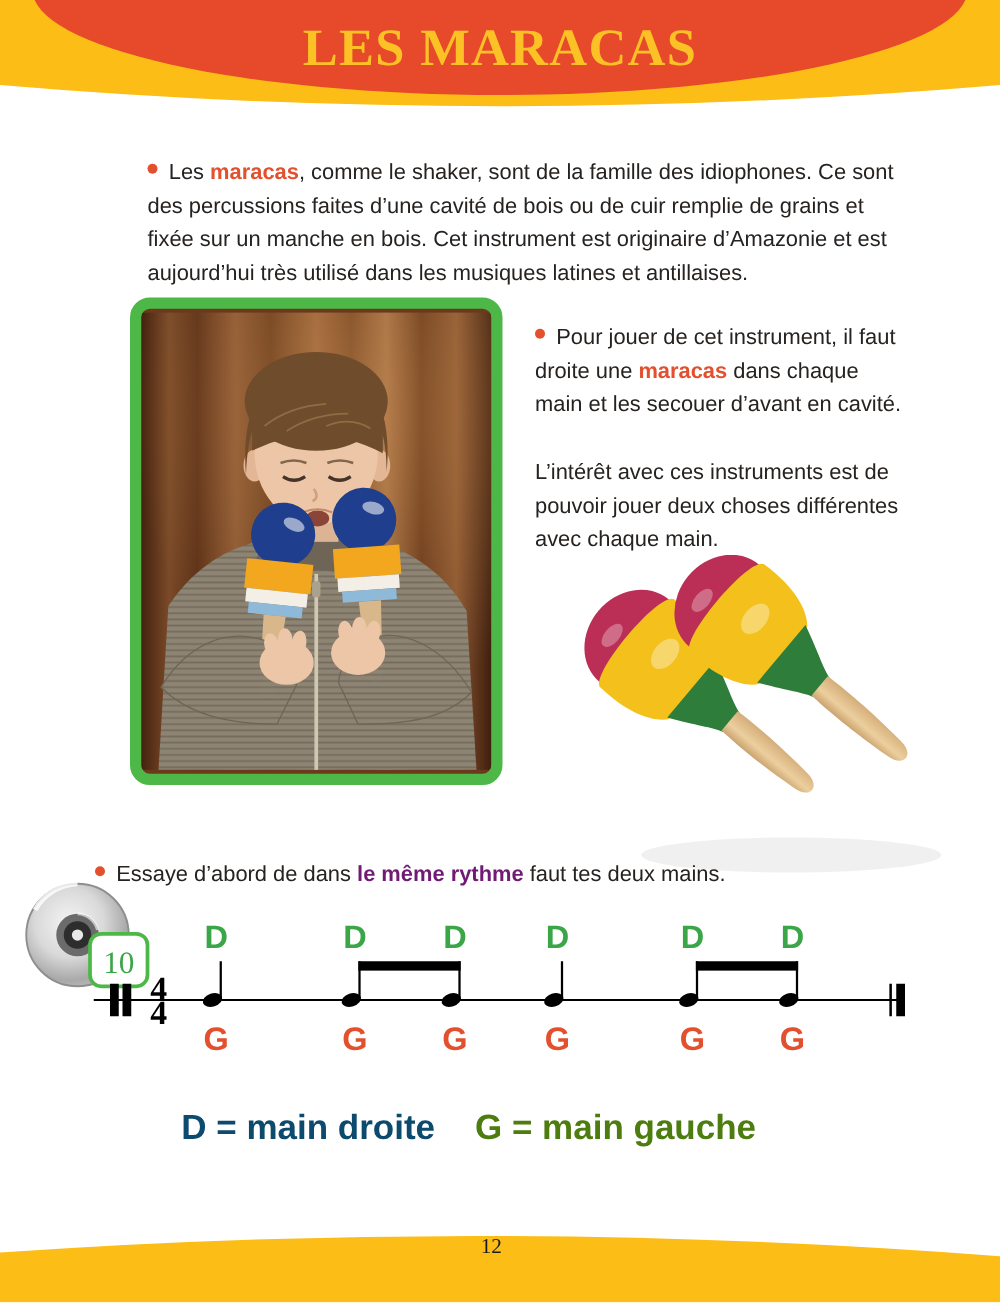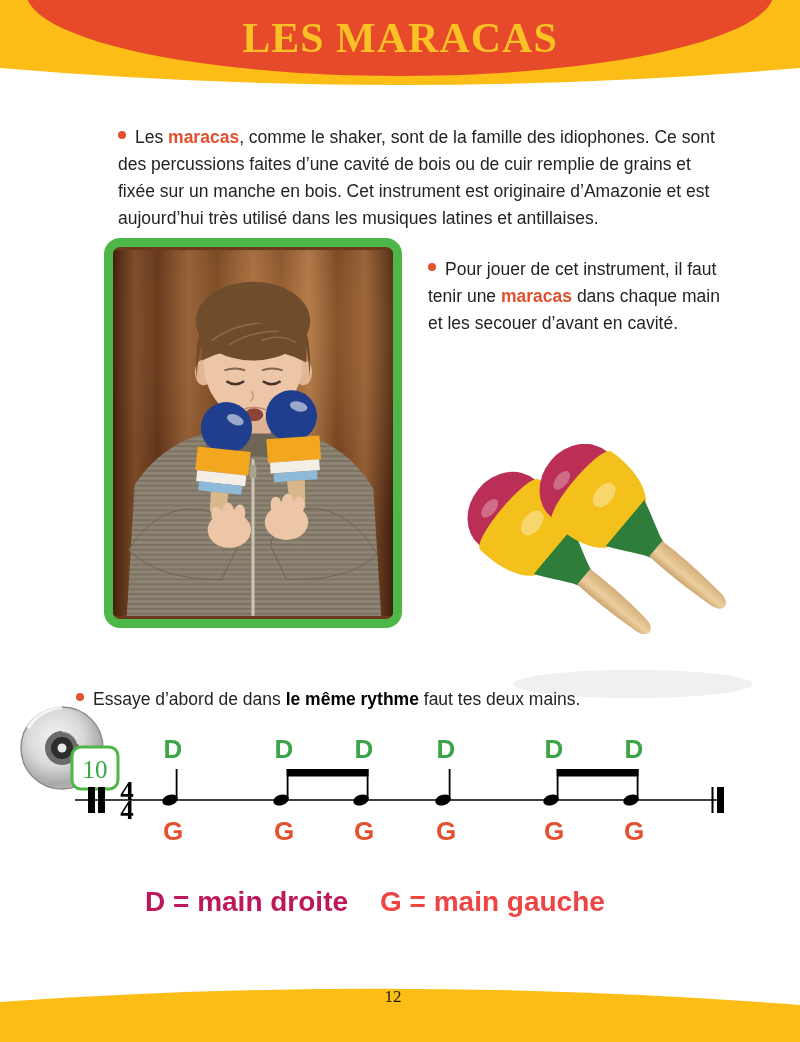--- a/index.html
+++ b/index.html
@@ -7,21 +7,21 @@
        font-family:"Liberation Sans","DejaVu Sans",sans-serif;overflow:hidden;}
   .abs{position:absolute;}
   
   #header-svg{left:0;top:0;}
   #footer-svg{left:0;top:970px;}
   .page-title{font-family:"Liberation Serif","DejaVu Serif",serif;font-weight:bold;
               letter-spacing:1px;}
   
   .bodytext{font-size:17.5px;line-height:27px;color:#26221f;}
   .accent-red{color:#e2502e;font-weight:bold;}
-  .accent-green{color:#000000;font-weight:bold;}
+  .accent-green{color:#701a75;font-weight:bold;}
   .bullet{display:inline-block;width:8px;height:8px;border-radius:50%;
           background:#e2502e;margin-right:9px;transform:translateY(-4px);}
   #intro-block{left:118px;top:124px;width:606px;}
   #side-block{left:428px;top:256px;width:300px;}
   #side-block p{margin:0 0 27px 0;}
   #exercise-line{left:76px;top:686px;width:660px;}
   
   #photo-frame{left:104px;top:238px;width:280px;height:372px;border:9px solid #4db848;
                border-radius:16px;overflow:hidden;background:#6b3a1d;}
   
@@ -29,22 +29,22 @@
   
   #cd-icon{left:14px;top:704px;}
   
   #staff-svg{left:60px;top:730px;}
   .dlab{fill:#3ba648;font-weight:bold;font-size:26px;font-family:"Liberation Sans",sans-serif;}
   .glab{fill:#e2502e;font-weight:bold;font-size:26px;font-family:"Liberation Sans",sans-serif;}
   .timesig{font-family:"Liberation Serif","DejaVu Serif",serif;font-weight:bold;
            font-size:27px;fill:#000;}
   
   .legend{font-size:28px;font-weight:bold;top:886px;}
-  #legend-right{left:145px;color:#be185d;text-align:center;}
-  #legend-left{left:380px;color:#ef4444;}
+  #legend-right{left:145px;color:#0c4a6e;text-align:center;}
+  #legend-left{left:380px;color:#4d7c0f;}
   
   .pagenum{font-family:"Liberation Serif","DejaVu Serif",serif;font-size:17px;fill:#1a1a1a;}
   .cd-track{font-family:"Liberation Serif","DejaVu Serif",serif;font-size:25px;fill:#3ba648;}
 </style>
 </head>
 <body>
 
 <svg id="header-svg" class="abs" width="800" height="102" viewBox="0 0 800 102">
   <path d="M0,0 H800 V68 Q400,102 0,68 Z" fill="#fbbd16"></path>
   <ellipse cx="400" cy="-8" rx="374" ry="84" fill="#e7492b"></ellipse>
@@ -131,21 +131,22 @@
       <ellipse cx="128" cy="268" rx="6" ry="10" fill="#ecc6a6" transform="rotate(8 128 268)"></ellipse>
       <ellipse cx="176" cy="276" rx="22" ry="18" fill="#ecc6a6"></ellipse>
       <ellipse cx="166" cy="260" rx="6" ry="10" fill="#ecc6a6" transform="rotate(-10 166 260)"></ellipse>
       <ellipse cx="177" cy="257" rx="6" ry="10" fill="#ecc6a6"></ellipse>
       <ellipse cx="188" cy="260" rx="6" ry="10" fill="#ecc6a6" transform="rotate(10 188 260)"></ellipse>
     </g>
   </svg>
 </div>
 
 <div id="side-block" class="abs bodytext">
-  <p><span class="bullet"></span><span>Pour jouer de cet instrument, il faut tenir une </span><span class="accent-red">maracas</span><span> dans chaque main et les secouer d’avant en cavité.</span></p>
+  <p><span class="bullet"></span><span>Pour jouer de cet instrument, il faut droite une </span><span class="accent-red">maracas</span><span> dans chaque main et les secouer d’avant en cavité.</span></p>
+  <p>L’intérêt avec ces instruments est de pouvoir jouer deux choses différentes avec chaque main.</p>
 </div>
 
 <svg id="maracas-img" class="abs" width="340" height="272" viewBox="0 0 340 272">
   <defs>
     <linearGradient id="wood" x1="0" y1="0" x2="1" y2="0">
       <stop offset="0" stop-color="#caa36f"></stop>
         <stop offset="0.4" stop-color="#eccf9e"></stop>
       <stop offset="1" stop-color="#d4ad79"></stop>
     </linearGradient>
   </defs>

